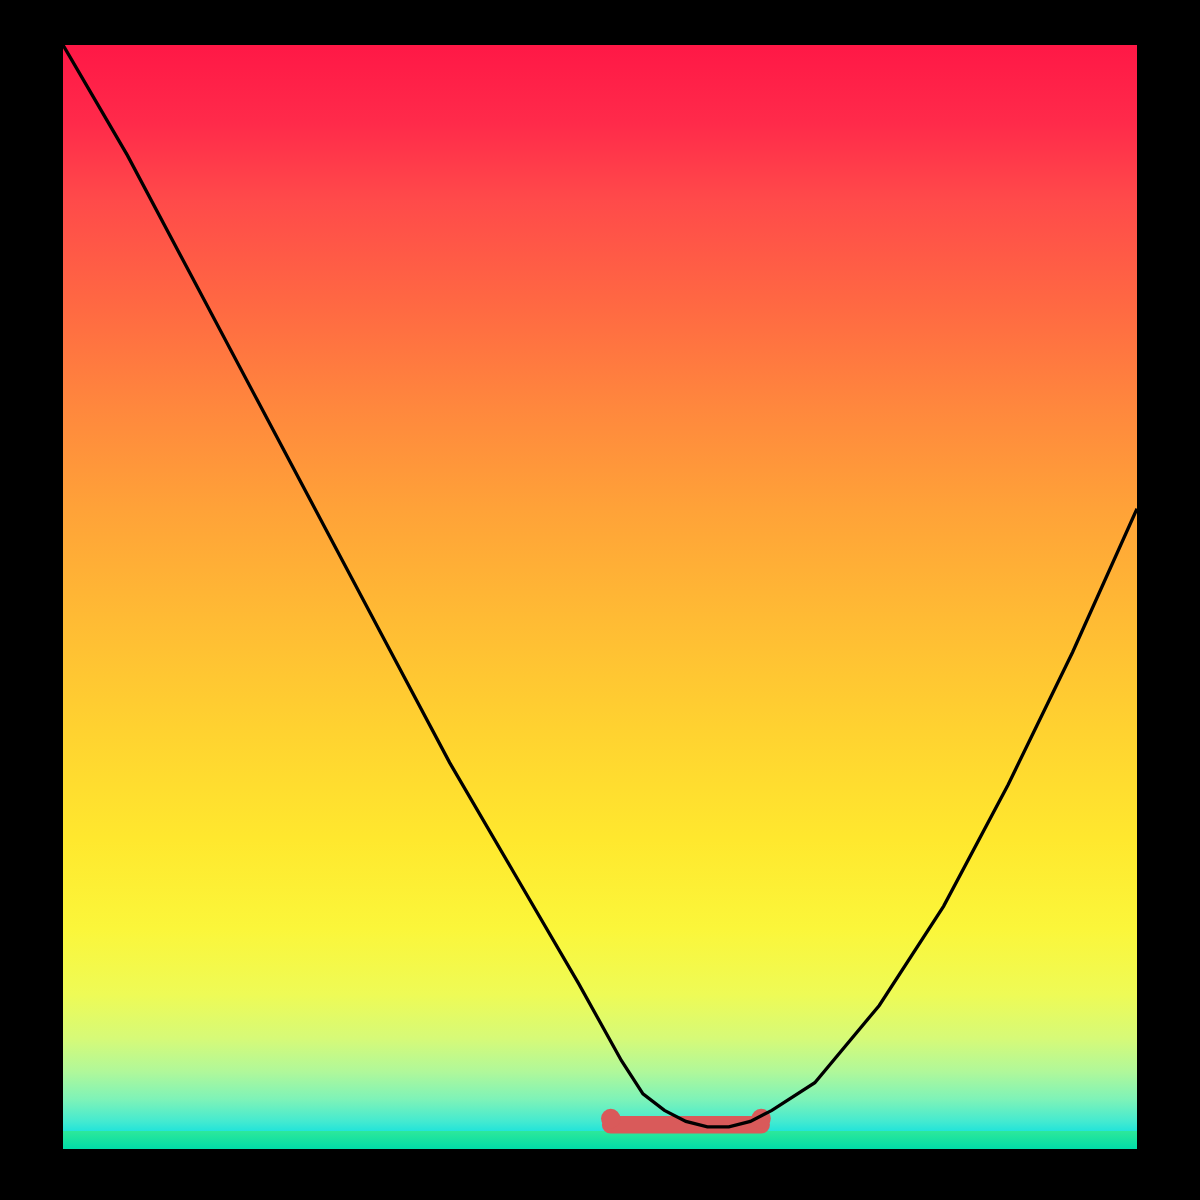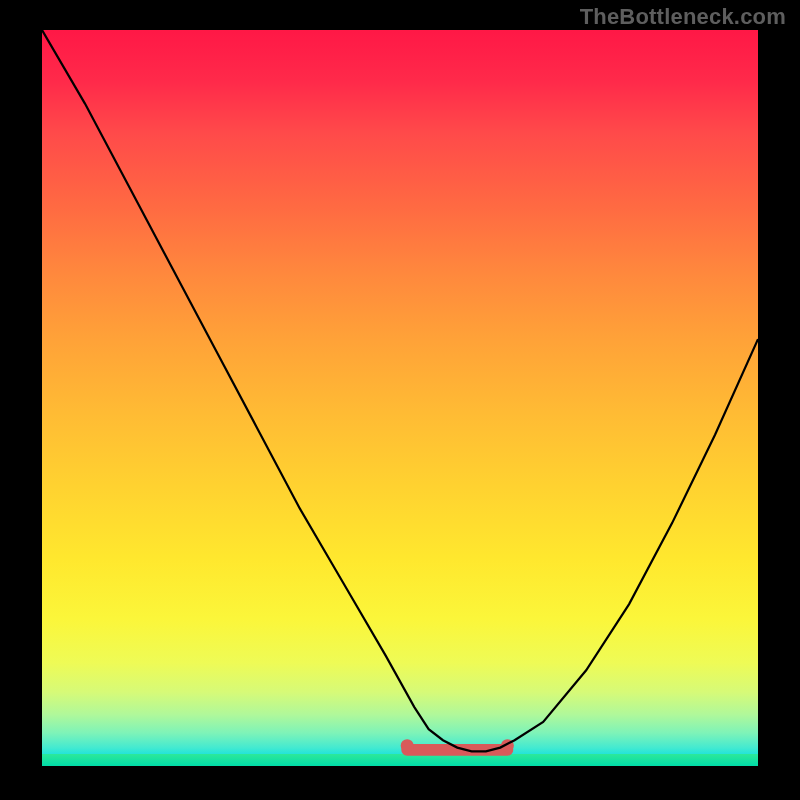--- a/index.html
+++ b/index.html
@@ -65,21 +65,20 @@
     inset: 0;
     width: 100%;
     height: 100%;
   }
 </style>
 </head>
 <body>
 
 <div class="container">
 
-  <div class="watermark">TheBottleneck.com</div>
 
   <div class="plot-area">
     <div class="gradient-bg"></div>
     <div class="green-band"></div>
     <svg class="overlay" viewBox="0 0 716 736" preserveAspectRatio="none">
       <g>
           <line x1="365.16" x2="465.40000000000003" y1="719.808" y2="719.808" stroke="#d95a5a" stroke-width="11.776" stroke-linecap="round"></line>
           <circle cx="365.16" cy="715.6864" r="6.476800000000001" fill="#d95a5a"></circle>
           <circle cx="465.40000000000003" cy="715.6864" r="6.476800000000001" fill="#d95a5a"></circle>
         </g>

